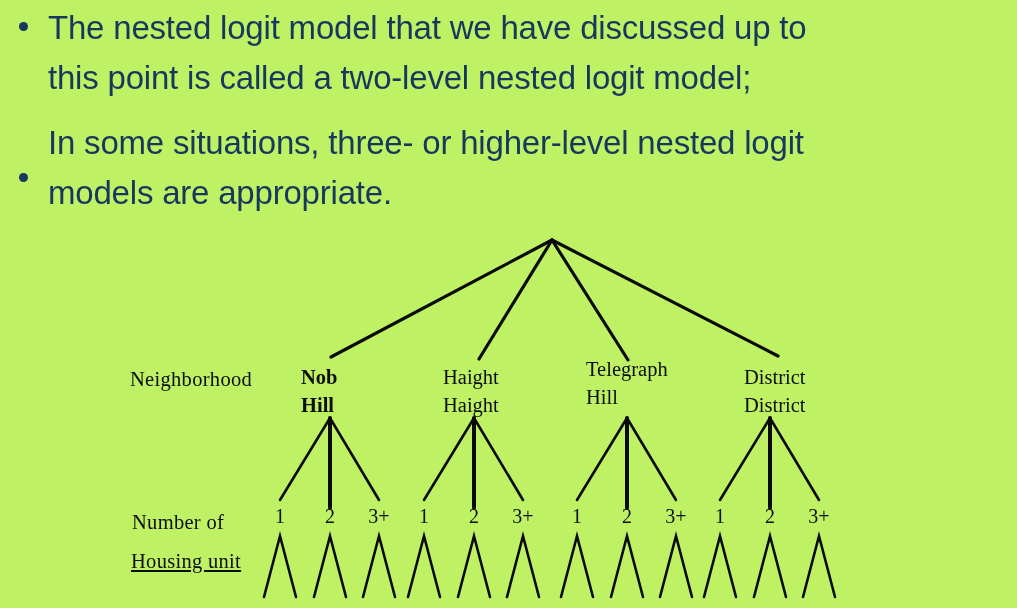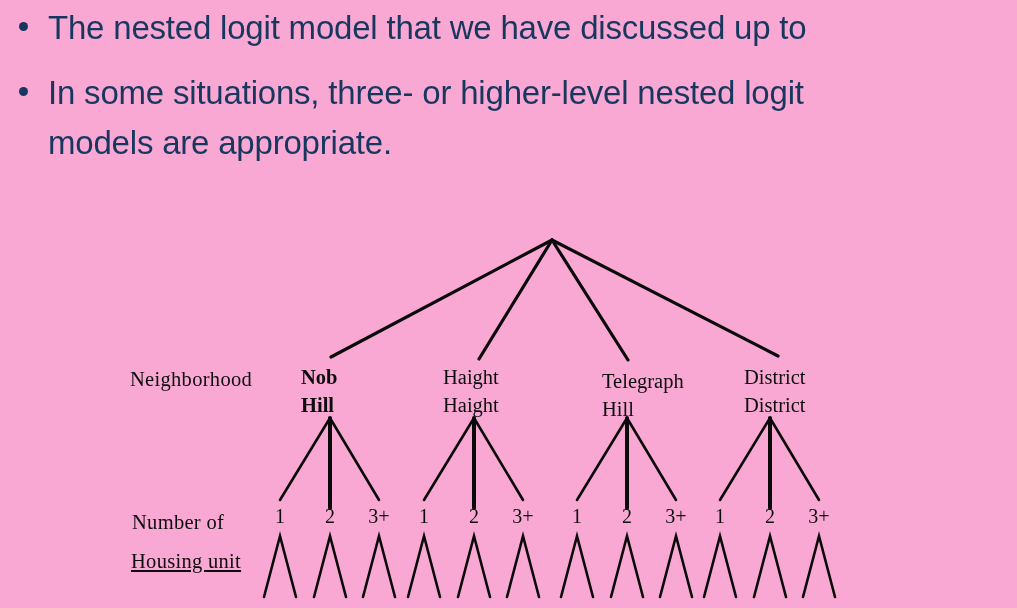--- a/index.html
+++ b/index.html
@@ -1,26 +1,26 @@
 <!DOCTYPE html>
 <html><head>
 <meta charset="utf-8">
 <style>
   html,body{margin:0;padding:0;background:#ffffff;}
   .slide{
     position:relative;
     width:1017px;height:608px;
-    background:#f9a8d4;
+    background:#bef264;
     overflow:hidden;
     font-family:"Liberation Sans",sans-serif;
   }
   
   .bullets{position:absolute;left:0;top:3px;width:1010px;}
   .bullet{display:flex;align-items:flex-start;}
-  .bullet + .bullet{margin-top:15px;}
+  .bullet + .bullet{margin-top:15px;align-items:center;}
   .dot{
     flex:0 0 auto;
     width:9px;height:9px;border-radius:50%;
     background:#17375E;
     margin:19px 20px 0 19px;
   }
   .bullet-text{
     color:#17375E;
     font-size:33px;
     line-height:50px;
@@ -51,20 +51,21 @@
 </head>
 <body>
 
 <div class="slide">
 
   <div class="bullets">
     <div class="bullet">
       <span class="dot"></span>
       <div class="bullet-text">
         <div>The nested logit model that we have discussed up to</div>
+        <div>this point is called a two-level nested logit model;</div>
       </div>
     </div>
     <div class="bullet">
       <span class="dot"></span>
       <div class="bullet-text">
         <div>In some situations, three- or higher-level nested logit</div>
         <div>models are appropriate.</div>
       </div>
     </div>
   </div>
@@ -119,21 +120,21 @@
   <div class="serif-label row-label" style="left:131px;top:548px;text-decoration:underline;">Housing unit</div>
 
   <div class="serif-label nbhd-label" style="left:301px;top:364px;font-weight:bold;">
     <div>Nob</div>
     <div>Hill</div>
   </div>
   <div class="serif-label nbhd-label" style="left:443px;top:364px;">
     <div>Haight</div>
     <div>Haight</div>
   </div>
-  <div class="serif-label nbhd-label" style="left:586px;top:368px;margin-left:16px;">
+  <div class="serif-label nbhd-label" style="left:586px;top:356px;">
     <div>Telegraph</div>
     <div>Hill</div>
   </div>
   <div class="serif-label nbhd-label" style="left:744px;top:364px;">
     <div>District</div>
     <div>District</div>
   </div>
 
   <div class="num-label" style="left:280px;top:505px;">1</div>
   <div class="num-label" style="left:330px;top:505px;">2</div>

